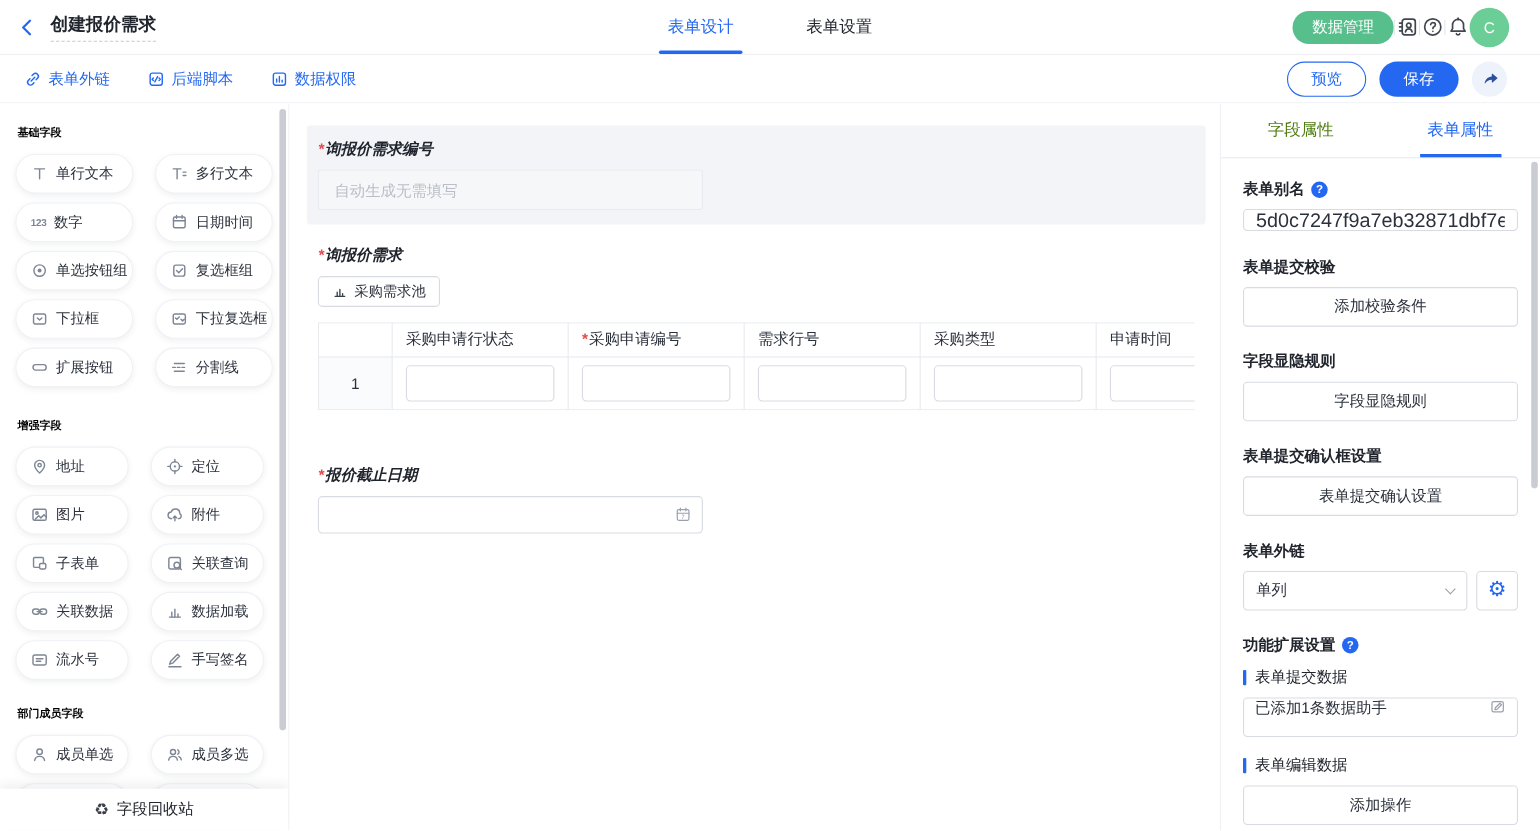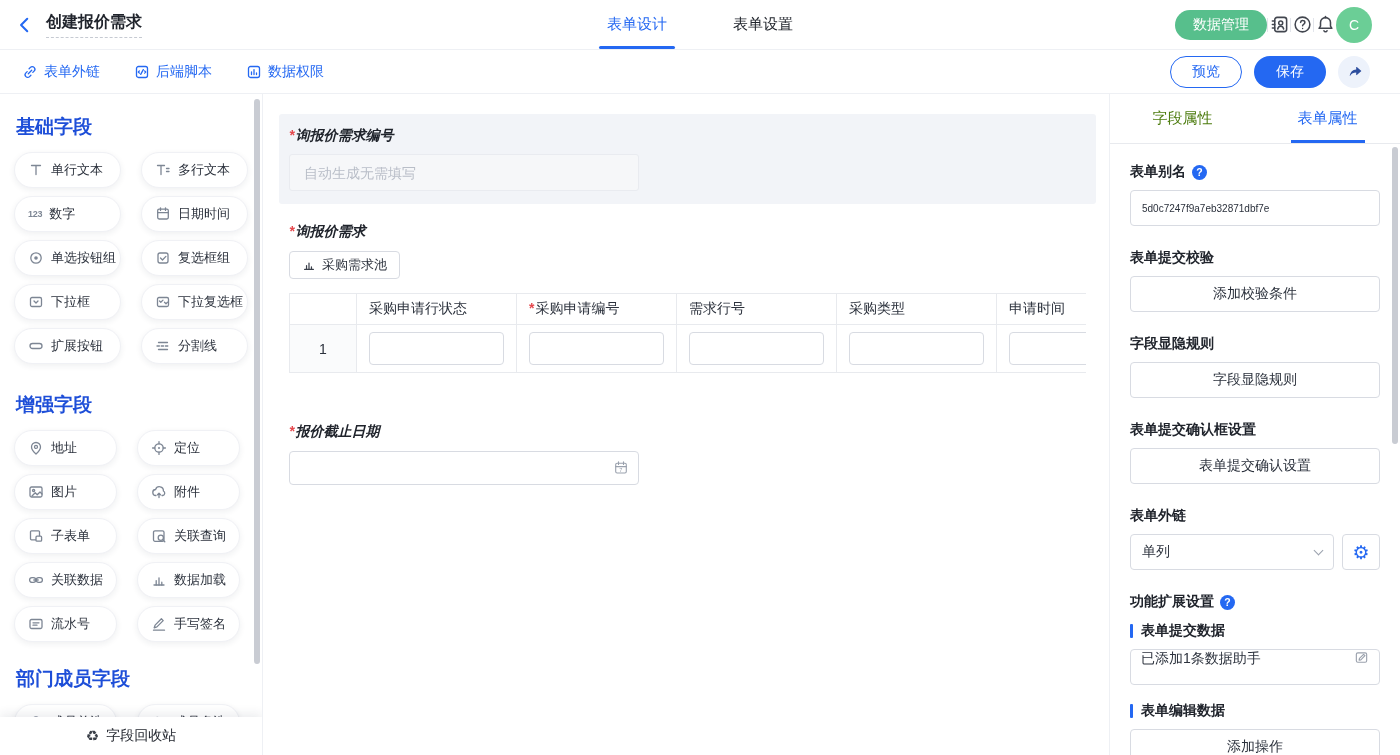--- a/index.html
+++ b/index.html
@@ -39,21 +39,21 @@
     font-size:14px;cursor:pointer;}
   .btn-share{width:32px;height:32px;border-radius:50%;background:#edf2fb;border:none;display:flex;
     align-items:center;justify-content:center;cursor:pointer;}
 
   
   .main{flex:1;display:flex;min-height:0;background:#fff;}
 
   
   .sidebar{width:262px;flex-shrink:0;position:relative;overflow:hidden;background:#fff;}
   .sidebar-inner{padding:20px 22px 0 14px;}
-  .side-title{font-size:19px;font-weight:700;color:#1d4ed8;margin:0 0 12px 2px;}
+  .side-title{font-size:10px;font-weight:700;color:#000000;margin:0 0 12px 2px;}
   .side-title.gap{margin-top:28px;}
   .pill-grid{display:grid;grid-template-columns:1fr 1fr;column-gap:20px;row-gap:8px;}
   .pill{height:36px;border-radius:18px;background:#fff;border:1px solid #f0f1f5;
     box-shadow:0 2px 6px rgba(31,41,61,.07);display:flex;align-items:center;gap:7px;
     padding:0 4px 0 13px;font-size:13px;color:#2b313c;white-space:nowrap;cursor:grab;}
   .pill .ic{color:#7d8694;width:16px;height:16px;flex-shrink:0;display:flex;}
   .num-ic{font-size:9px;font-weight:700;color:#7d8694;flex-shrink:0;letter-spacing:-0.3px;}
   .recycle-bar{position:absolute;left:0;right:0;bottom:0;height:38px;background:#fff;
     box-shadow:0 -3px 10px rgba(31,41,61,.09);display:flex;align-items:center;justify-content:center;
     gap:7px;font-size:14px;color:#23272f;cursor:pointer;z-index:3;}
@@ -93,33 +93,33 @@
   .panel-tab{flex:1;display:flex;align-items:center;justify-content:center;font-size:15px;color:#4d7c0f;
     cursor:pointer;position:relative;}
   .panel-tab.active{color:#2468F2;}
   .panel-tab.active::after{content:"";position:absolute;bottom:0;left:50%;transform:translateX(-50%);
     width:74px;height:3px;background:#2468F2;}
   .panel-body{padding:19px 20px 0;}
   .pgroup{margin-bottom:23px;}
   .plabel{display:flex;align-items:center;gap:6px;font-size:14px;font-weight:700;color:#20242c;margin-bottom:9px;}
   .help{width:15px;height:15px;border-radius:50%;background:#2468F2;color:#fff;font-size:10.5px;
     display:flex;align-items:center;justify-content:center;font-weight:700;flex-shrink:0;cursor:pointer;}
-  .ptext-input{height:36px;border:1px solid #d8dbe2;border-radius:4px;width:100%;padding:0 11px;
-    font-size:10px;color:#2b313c;background:#fff;font-family:inherit;outline:none;}
+  .ptext-input{height:20px;border:1px solid #d8dbe2;border-radius:4px;width:100%;padding:0 11px;
+    font-size:18px;color:#2b313c;background:#fff;font-family:inherit;outline:none;}
   .pbtn{height:36px;width:100%;background:#fff;border:1px solid #d8dbe2;border-radius:4px;font-size:14px;
     color:#2b313c;cursor:pointer;font-family:inherit;}
   .layout-row{display:flex;gap:8px;}
   .pselect{flex:1;height:36px;border:1px solid #d8dbe2;border-radius:4px;display:flex;align-items:center;
     justify-content:space-between;padding:0 11px;font-size:14px;color:#2b313c;cursor:pointer;background:#fff;}
   .chev{width:7px;height:7px;border-right:1.4px solid #9aa1ad;border-bottom:1.4px solid #9aa1ad;
     transform:rotate(45deg);margin-top:-3px;}
   .gear-btn{width:38px;height:36px;border:1px solid #d8dbe2;border-radius:4px;background:#fff;color:#2468F2;
     font-size:19px;display:flex;align-items:center;justify-content:center;cursor:pointer;line-height:1;}
   .ext-label{margin-bottom:11px;}
-  .sub-label{display:flex;align-items:center;gap:8px;font-size:14px;font-weight:700;color:#20242c;margin:0 0 9px;}
+  .sub-label{display:flex;align-items:center;gap:8px;font-size:14px;font-weight:400;color:#20242c;margin:0 0 9px;}
   .blue-bar{width:3px;height:14px;background:#2468F2;border-radius:1px;flex-shrink:0;}
   .data-box{height:36px;border:1px solid #d8dbe2;border-radius:4px;display:flex;
     justify-content:space-between;padding:0 10px;font-size:14px;color:#2b313c;margin-bottom:17px;background:#fff;}
   .edit-ic{color:#9aa1ad;cursor:pointer;display:flex;}
   .panel-scroll{position:absolute;right:2px;top:53px;width:6px;height:297px;background:#c9ccd3;border-radius:3px;}
 </style>
 </head>
 <body>
 
 <div class="app">

